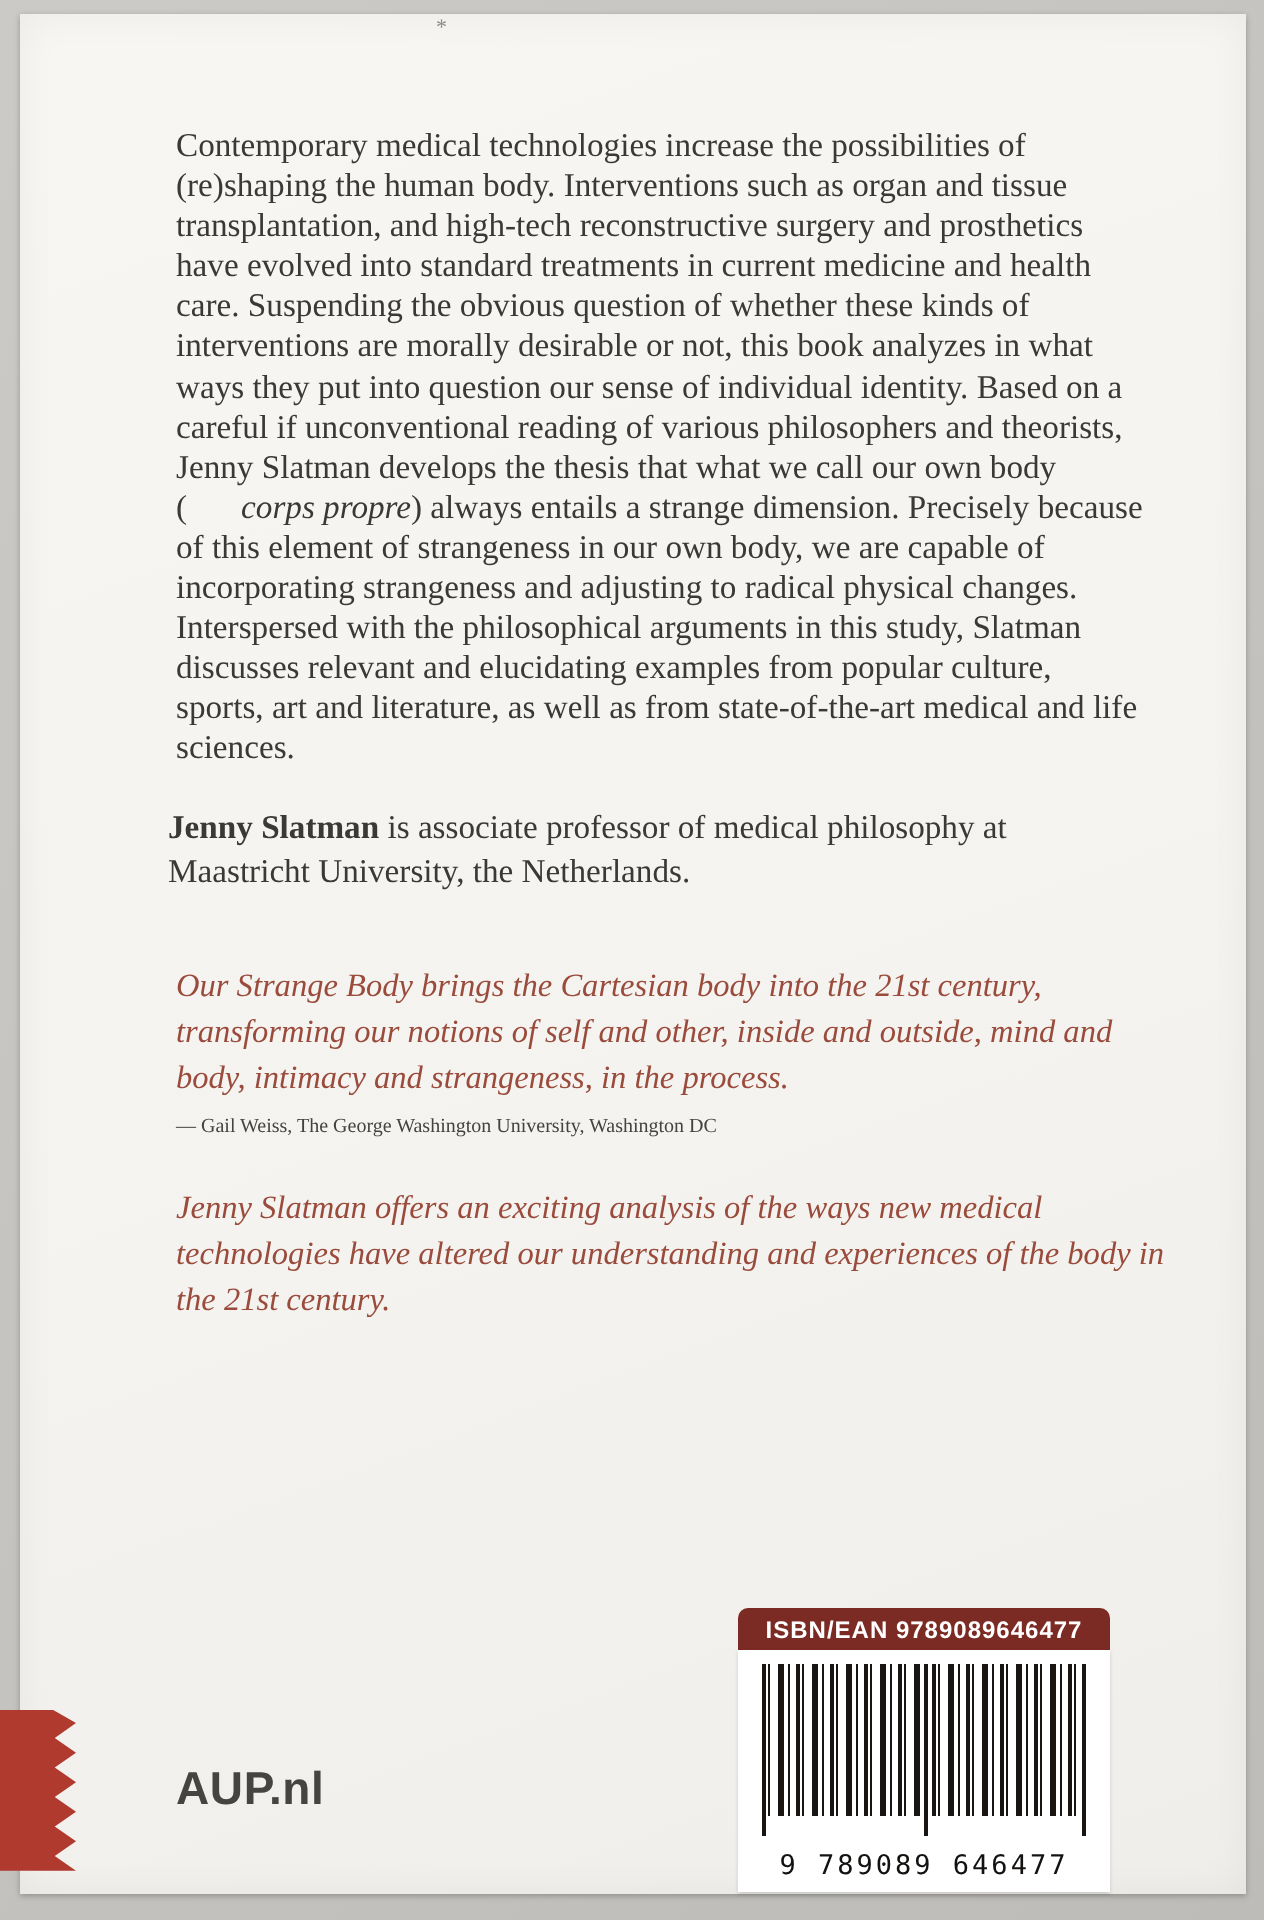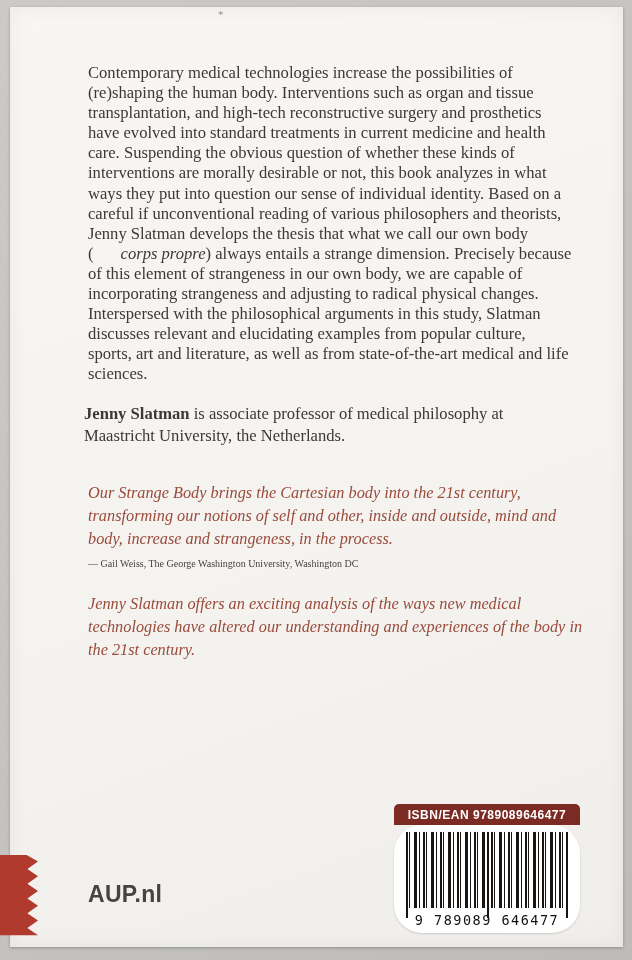--- a/index.html
+++ b/index.html
@@ -39,28 +39,28 @@
   .quote{position:absolute;left:78px;width:506px;}
   .quote-1{top:474px;}
   .quote-2{top:585px;}
   .quote-text{
     margin:0;font-style:italic;color:var(--accent_quote);
     font-size:16.3px;line-height:23px;
   }
   .quote-attr{
     margin:3px 0 0;color:#45433f;font-size:10px;line-height:22px;
   }
-  .barcode-block{position:absolute;right:43px;top:797px;width:186px;}
+  .barcode-block{position:absolute;right:68px;top:797px;width:186px;}
   .isbn-label{
     background:var(--isbn_label_bg);color:#ffffff;
     font-family:"Liberation Sans", sans-serif;font-weight:bold;
     font-size:12px;letter-spacing:0.5px;text-align:center;
     padding:4px 0 3px;border-radius:5px 5px 0 0;
   }
-  .barcode-panel{background:#ffffff;height:108px;position:relative;box-shadow:0 1px 2px rgba(0,0,0,0.15);border-radius:28px;}
+  .barcode-panel{background:#ffffff;height:121px;position:relative;box-shadow:0 1px 2px rgba(0,0,0,0.15);}
   .bars{
     position:absolute;left:12px;right:12px;top:7px;height:76px;
     background:repeating-linear-gradient(90deg,
       #181512 0 2px, #ffffff 2px 3px,
       #181512 3px 4px, #ffffff 4px 8px,
       #181512 8px 11px, #ffffff 11px 13px,
       #181512 13px 14px, #ffffff 14px 17px);
   }
   .guard{position:absolute;top:7px;width:2px;height:86px;background:#181512;}
   .guard-left{left:12px;}
@@ -90,21 +90,21 @@
 
   <div class="cover">
 
     <div class="top-mark">*</div>
 
     <p class="synopsis"><span>Contemporary medical technologies increase the possibilities of (re)shaping the human body. Interventions such as organ and tissue transplantation, and high-tech reconstructive surgery and prosthetics have evolved into standard treatments in current medicine and health care. Suspending the obvious question of whether these kinds of interventions are morally desirable or not, this book analyzes in what ways they put into question our sense of individual identity. Based on a careful if unconventional reading of various philosophers and theorists, Jenny Slatman develops the thesis that what we call our own body (</span><em>corps propre</em><span>) always entails a strange dimension. Precisely because of this element of strangeness in our own body, we are capable of incorporating strangeness and adjusting to radical physical changes. Interspersed with the philosophical arguments in this study, Slatman discusses relevant and elucidating examples from popular culture, sports, art and literature, as well as from state-of-the-art medical and life sciences.</span></p>
 
     <p class="bio"><strong>Jenny Slatman</strong><span> is associate professor of medical philosophy at Maastricht University, the Netherlands.</span></p>
 
     <div class="quote quote-1">
-      <p class="quote-text">Our Strange Body brings the Cartesian body into the 21st century, transforming our notions of self and other, inside and outside, mind and body, increase and strangeness, in the process.</p>
+      <p class="quote-text">Our Strange Body brings the Cartesian body into the 21st century, transforming our notions of self and other, inside and outside, mind and body, intimacy and strangeness, in the process.</p>
       <p class="quote-attr">— Gail Weiss, The George Washington University, Washington DC</p>
     </div>
 
     <div class="quote quote-2">
       <p class="quote-text">Jenny Slatman offers an exciting analysis of the ways new medical technologies have altered our understanding and experiences of the body in the 21st century.</p>
     </div>
 
     <div class="barcode-block">
       <div class="isbn-label">ISBN/EAN 9789089646477</div>
       <div class="barcode-panel">

